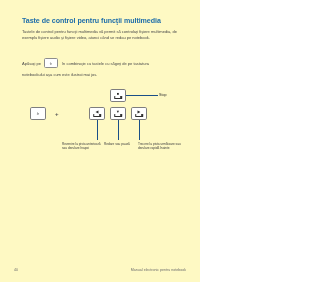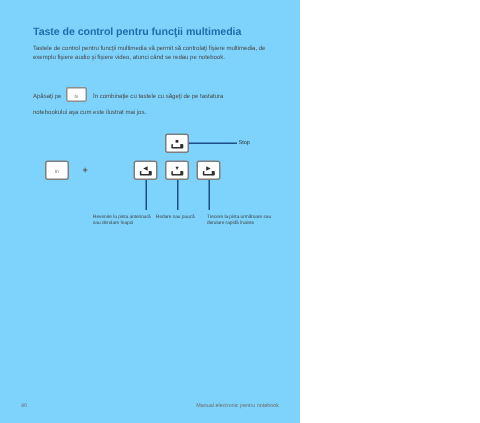--- a/index.html
+++ b/index.html
@@ -14,21 +14,21 @@
     font-family: "Liberation Sans", sans-serif;
     color: #3a3a3a;
     position: relative;
   }
 
   .page {
     position: absolute;
     left: 0; top: 0;
     width: 200px;
     height: 282px;
-    background: #7dd3fc;
+    background: #fef9c3;
   }
 
   
   .title {
     position: absolute;
     left: 22px;
     top: 17px;
     width: 160px;
     font-size: 7.1px;
     font-weight: bold;

